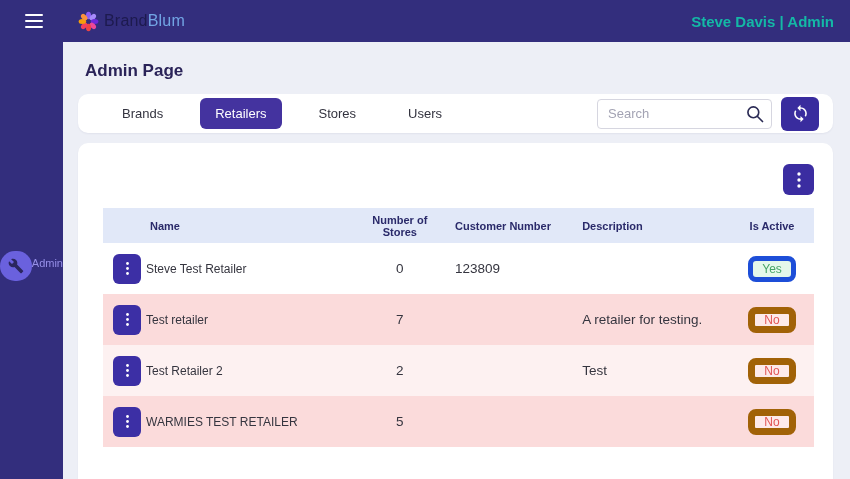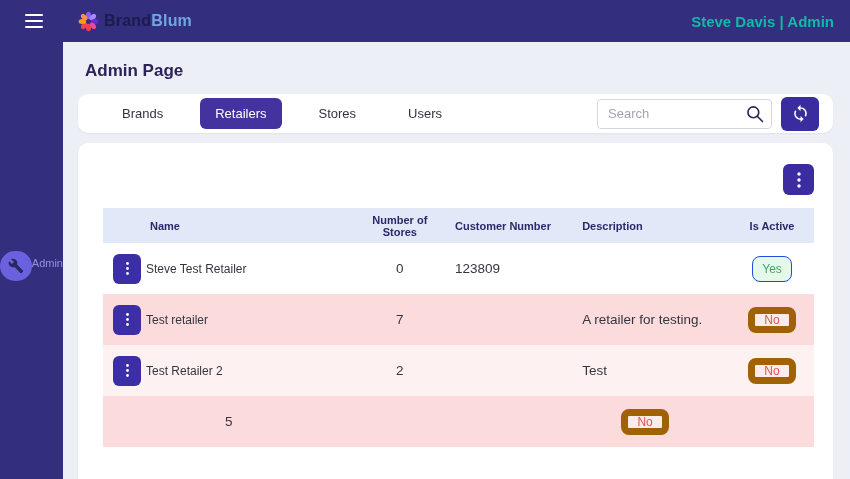--- a/index.html
+++ b/index.html
@@ -6,21 +6,21 @@
   html,body { width:850px; height:479px; overflow:hidden; background:#edeff6;
               font-family:"Liberation Sans", sans-serif; }
 
   
   .topbar { position:absolute; left:0; top:0; width:850px; height:42px;
             background:#332e7d; display:flex; align-items:center; z-index:5; }
   .hamburger { width:18px; height:14px; margin-left:25px; display:flex; flex-direction:column;
                justify-content:space-between; cursor:pointer; }
   .hamburger span { display:block; height:2px; background:#ffffff; border-radius:1px; }
   .logo { display:flex; align-items:center; margin-left:35px; gap:5px; }
-  .logo-text { font-size:16px; font-weight:bold; letter-spacing:.2px; }
+  .logo-text { font-size:16px; font-weight:normal; letter-spacing:.2px; }
   .logo-text .b1 { color:#1d1a4e; }
   .logo-text .b2 { color:#72a5e4; }
   .user-label { margin-left:auto; margin-right:16px; color:#14b8a6; font-size:15px; font-weight:bold; }
 
   
   .sidebar { position:absolute; left:0; top:42px; width:63px; bottom:0;
              background:#332e7d; display:flex; flex-direction:row; align-items:center; }
   .side-pill { width:44px; height:30px; border-radius:15px; background:#6a61de;
                margin-top:10px; display:flex; align-items:center; justify-content:center; cursor:pointer; }
   .side-label { margin-top:5px; font-size:11px; color:#968fe8; }
@@ -65,21 +65,21 @@
   .trow.tone-lightpink { background:#fdf1f1; }
   .cell-name { display:flex; align-items:center; gap:5px; padding-left:10px; font-size:12px; }
   .row-kebab { width:28px; height:30px; border:none; border-radius:6px; background:#3c2fa5;
                display:flex; align-items:center; justify-content:center; cursor:pointer; flex:0 0 auto; }
   .cell-center { text-align:center; }
   .cell-left { padding-left:10px; }
   .cell-desc { padding-left:22px; }
   .cell-active { display:flex; justify-content:center; }
   .badge { min-width:38px; height:26px; border-radius:8px; font-size:12px;
            display:inline-flex; align-items:center; justify-content:center; padding:0 9px; }
-  .badge-yes { background:#e5f8ea; border:1px solid #1d4ed8; color:#46a467; }
+  .badge-yes { background:#e5f8ea; border:5px solid #1d4ed8; color:#46a467; }
   .badge-no  { background:#fdeaea; border:7px solid #a16207; color:#e25555; }
 </style>
 </head>
 <body>
 
 <div class="topbar">
   <div class="hamburger">
     <span></span>
       <span></span>
       <span></span>
@@ -202,20 +202,30 @@
         </div>
         <div class="cell-center">2</div>
         <div class="cell-left"></div>
         <div class="cell-desc">Test</div>
         <div class="cell-active">
             <span class="badge badge-no">No</span>
           </div>
       </div>
 
       <div class="trow tone-pink">
+        <div class="cell-name">
+          <button class="row-kebab">
+            <svg width="3" height="13" viewBox="0 0 3 13">
+                <circle cx="1.5" cy="1.5" r="1.4" fill="#fff"></circle>
+                <circle cx="1.5" cy="6.5" r="1.4" fill="#fff"></circle>
+                <circle cx="1.5" cy="11.5" r="1.4" fill="#fff"></circle>
+              </svg>
+          </button>
+          <span>WARMIES TEST RETAILER</span>
+        </div>
         <div class="cell-center">5</div>
         <div class="cell-left"></div>
         <div class="cell-desc"></div>
         <div class="cell-active">
             <span class="badge badge-no">No</span>
           </div>
       </div>
     </div>
   </div>
 </div>

